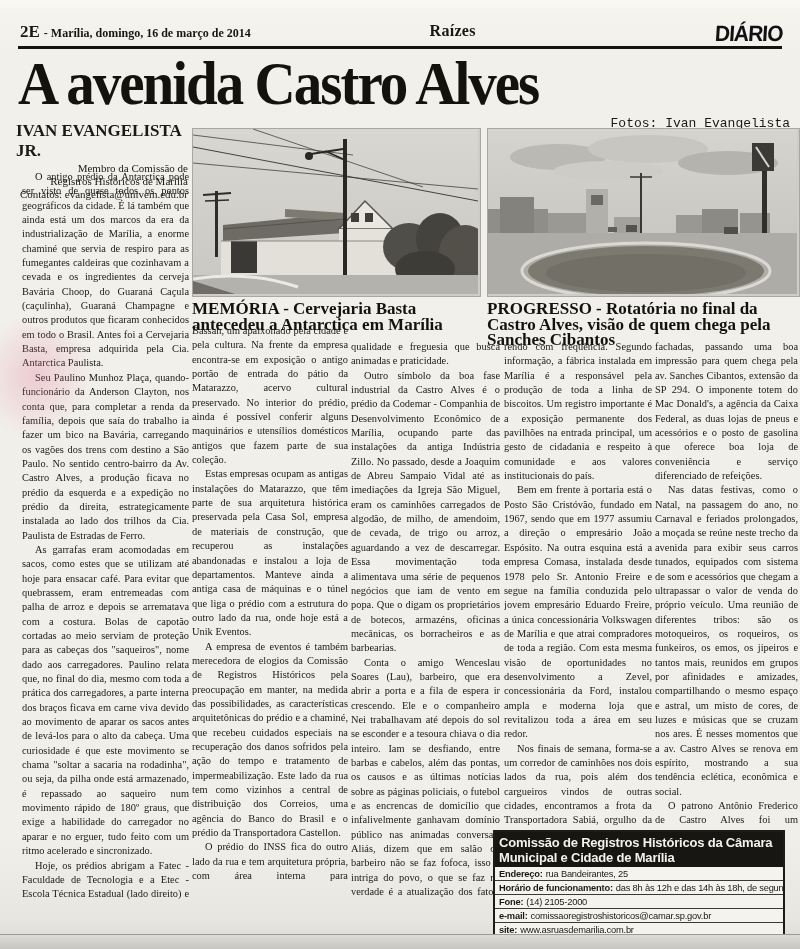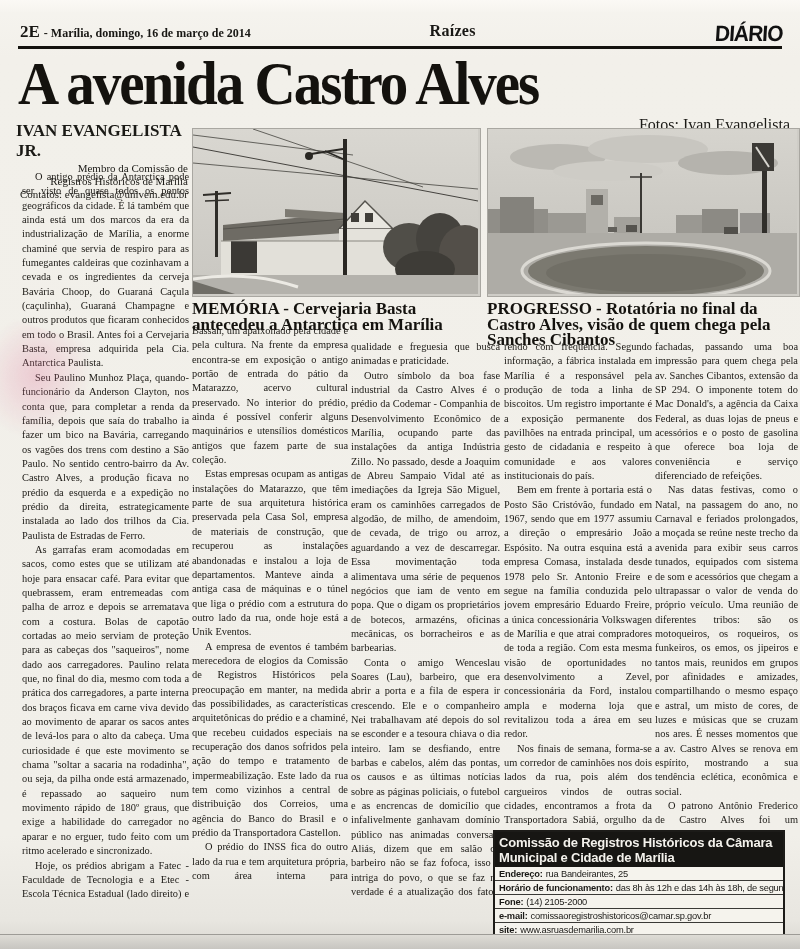--- a/index.html
+++ b/index.html
@@ -41,21 +41,21 @@
   }
   
   .byline{
     position:absolute;left:16px;top:121px;width:172px;
     text-align:right;color:#1b1a16;
   }
   .byline .author{font-size:17px;font-weight:bold;text-align:left;margin-bottom:1px;}
   .byline .role{font-size:11px;line-height:13px;}
   .photo-credit{
     position:absolute;right:10px;top:116px;width:200px;
-    font-size:16px;text-align:right;color:#1b1a16;
+    font-size:13px;text-align:right;color:#1b1a16;font-family:Liberation Mono, monospace;
   }
   
   .photo{position:absolute;top:128px;height:167px;border:1px solid #a9a7a1;background:#cfcdc7;}
   .photo svg{display:block;}
   #photo1{left:192px;width:287px;}
   #photo2{left:487px;width:311px;}
   .caption{
     position:absolute;top:301px;
     font-size:17px;font-weight:bold;line-height:15.5px;color:#14120e;
   }

